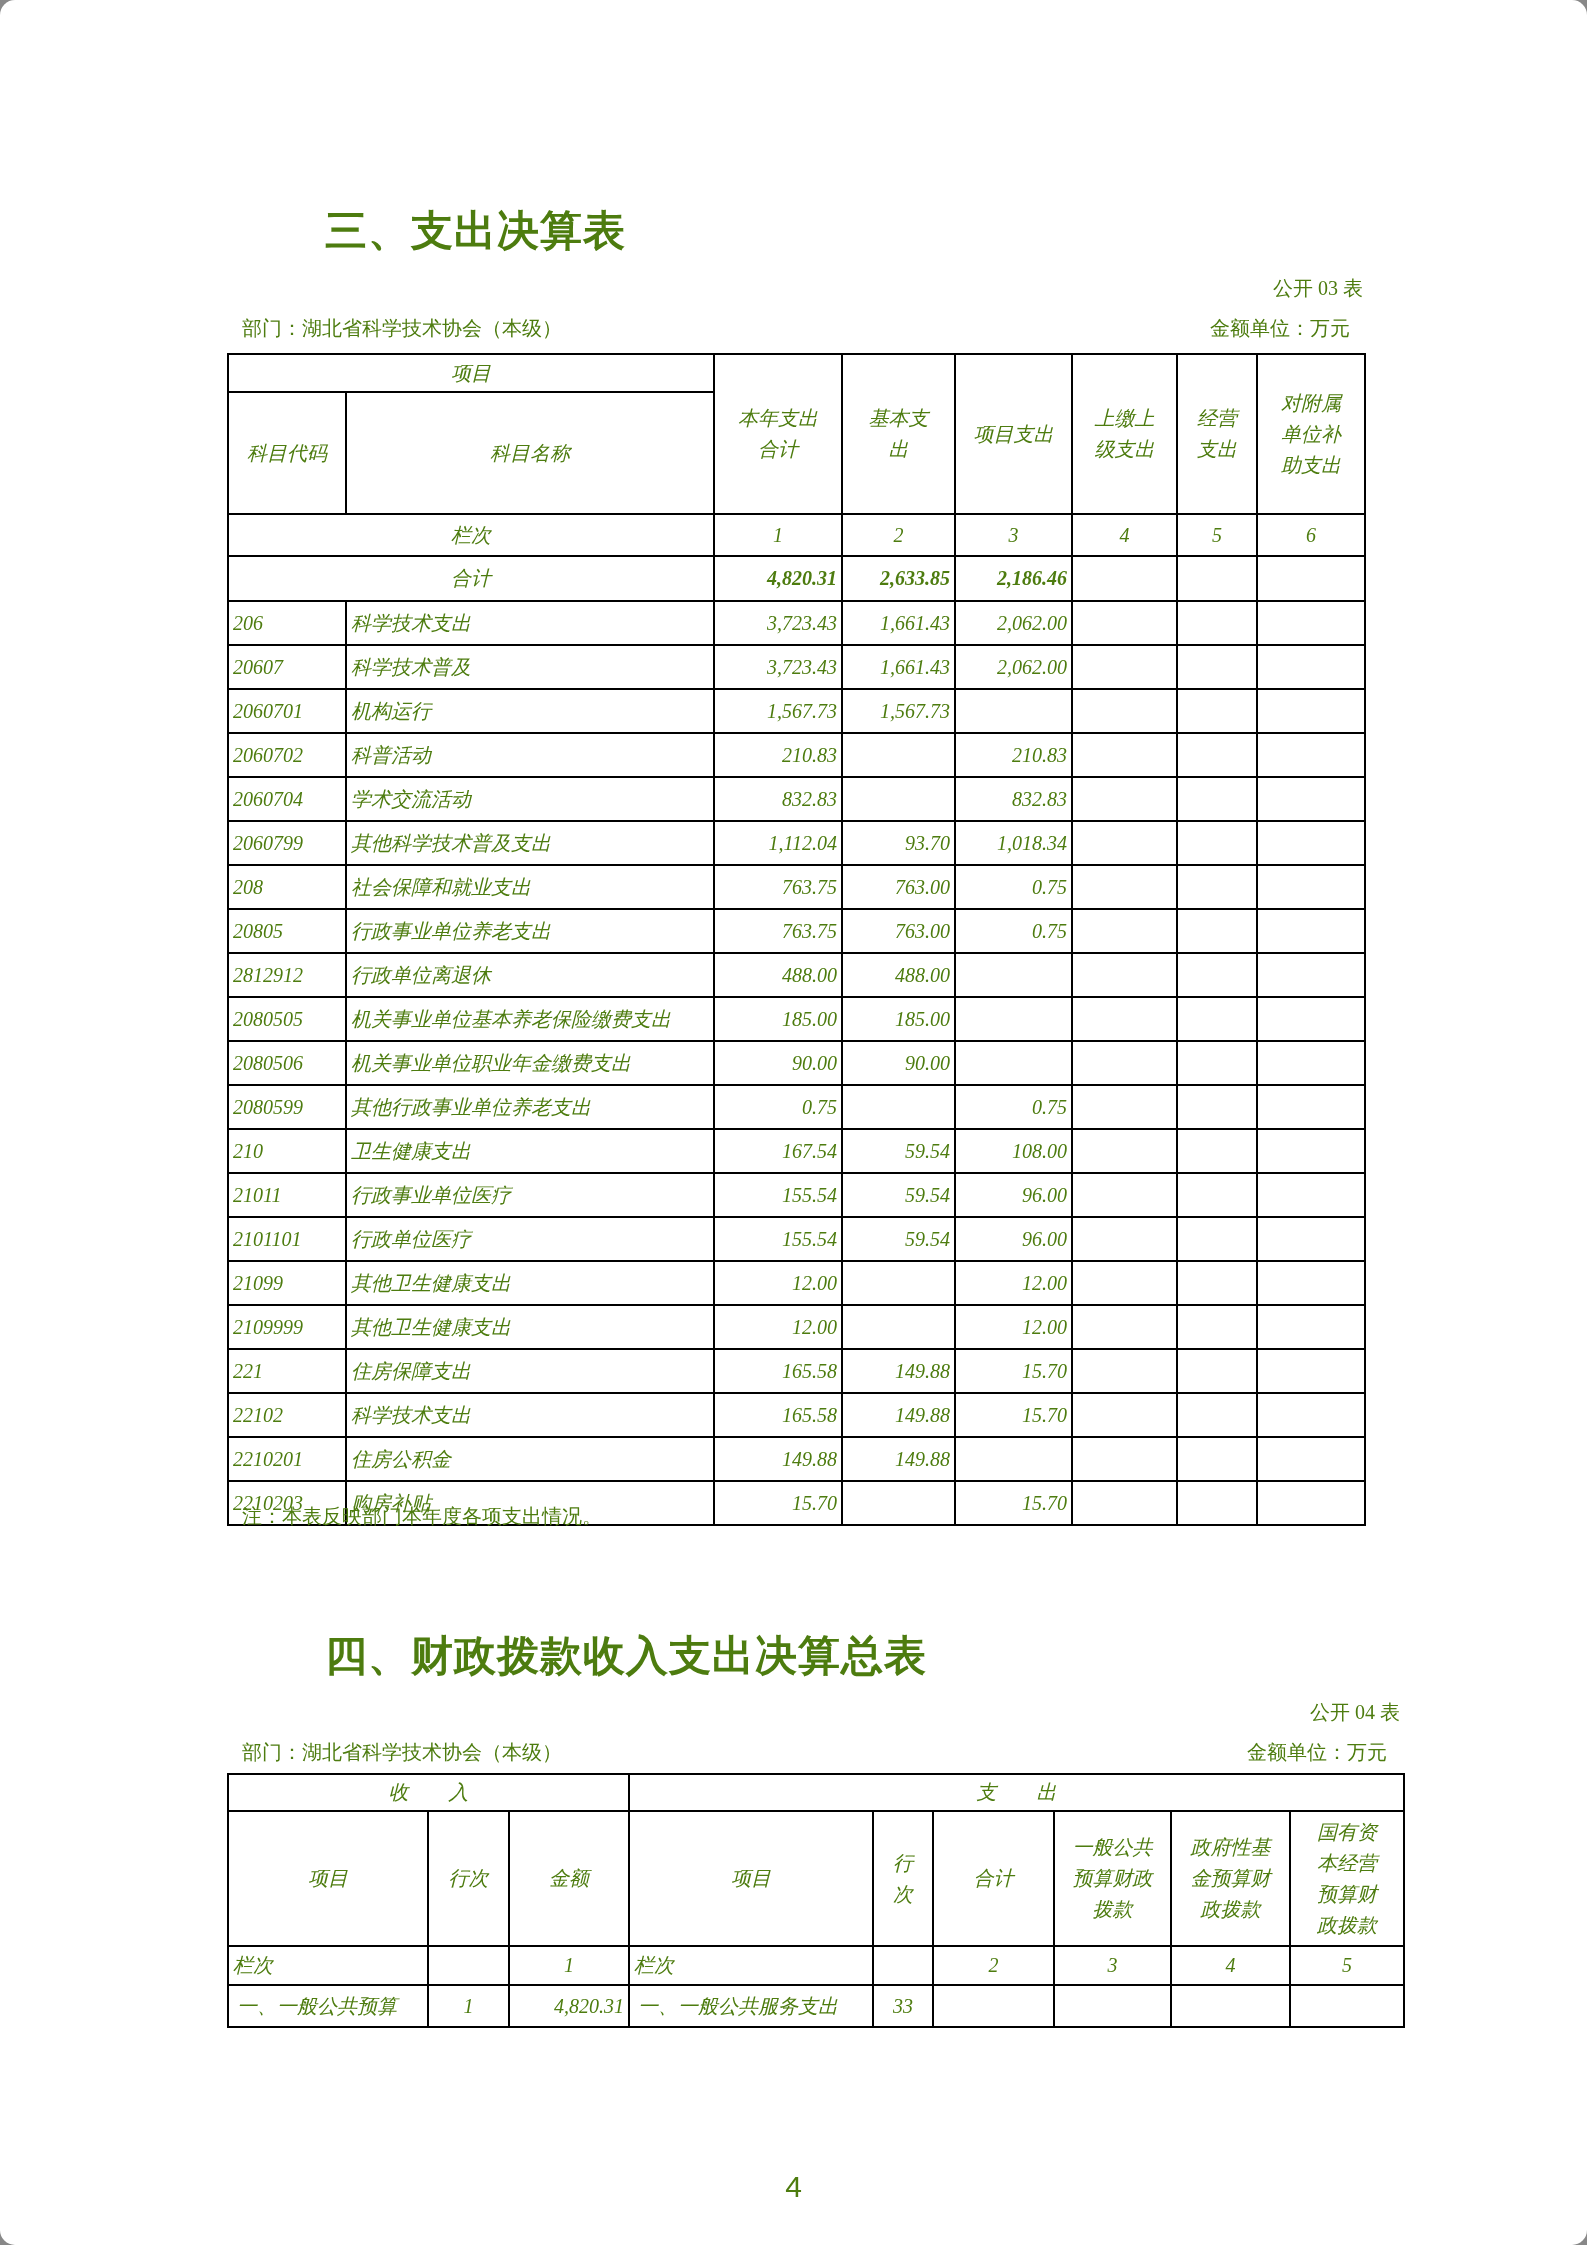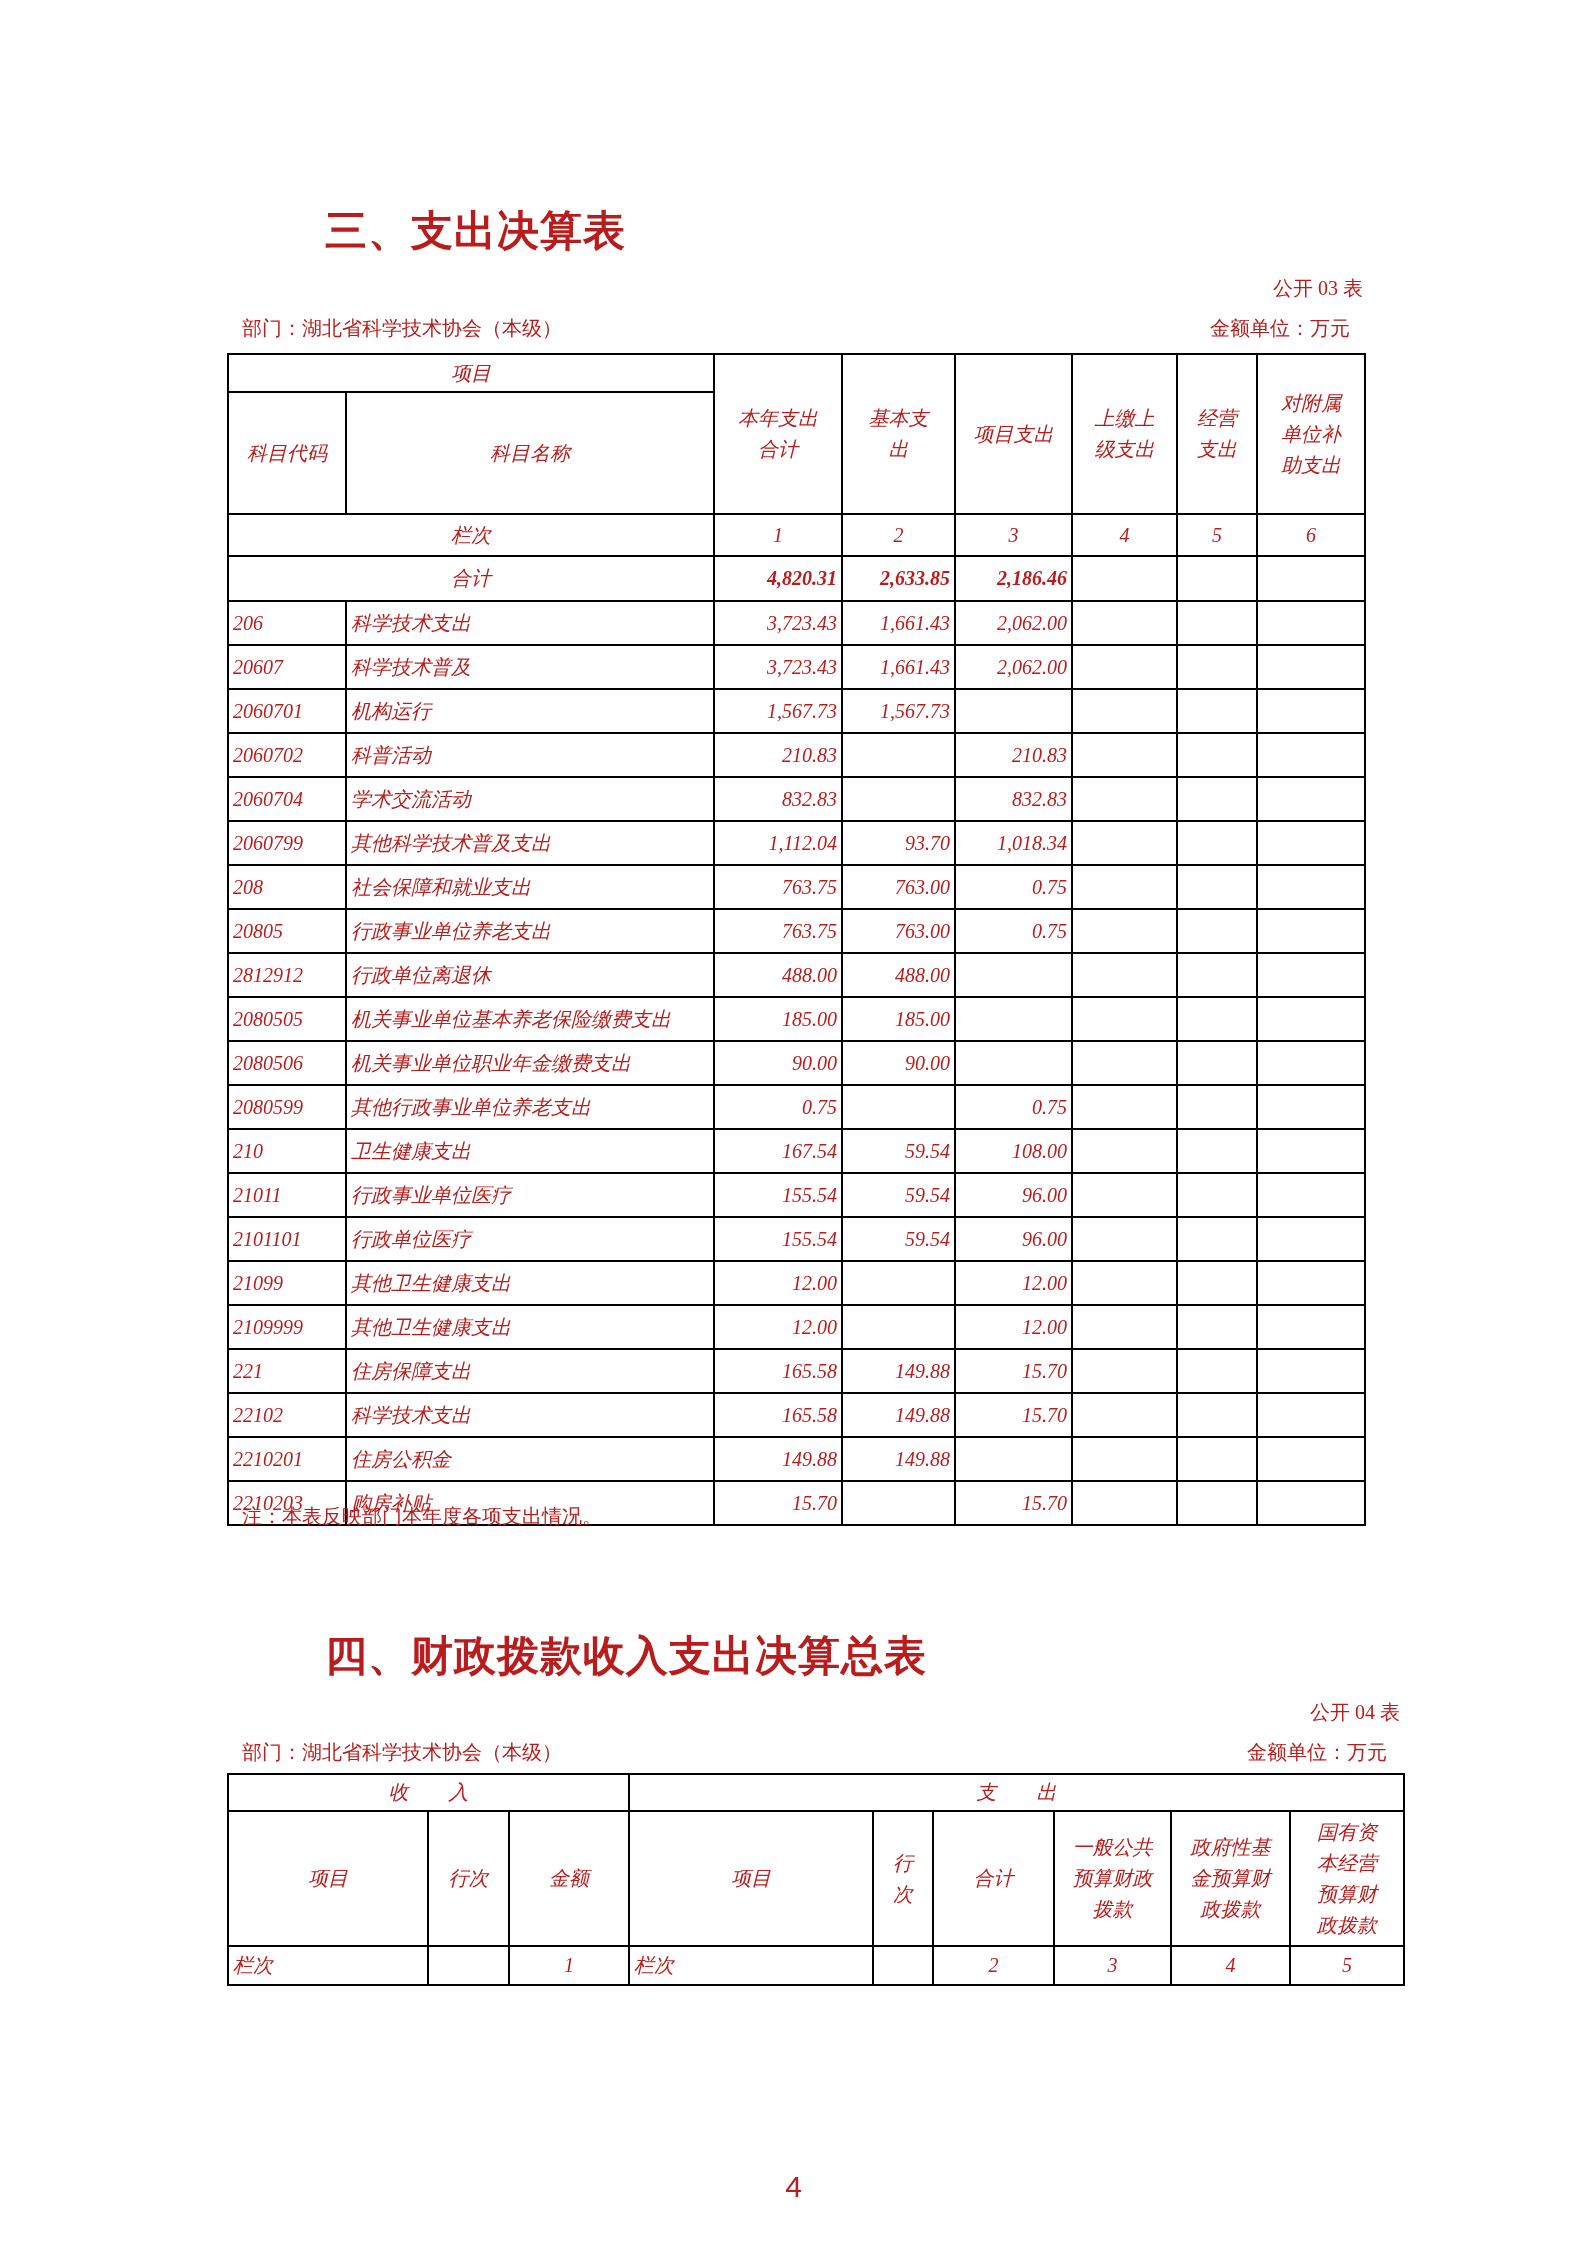--- a/index.html
+++ b/index.html
@@ -1,19 +1,20 @@
 <!DOCTYPE html>
 <html lang="zh"><head>
 <meta charset="utf-8">
 <style>
   html,body { margin:0; padding:0; background:#888; }
   .sheet {
     position:relative; width:1587px; height:2245px; margin:0 auto;
-    background:#ffffff; color:#b91c1c;
+    background:#ffffff; color:#4d7c0f;
     font-family:"Liberation Serif","DejaVu Serif",serif;
+    border-radius:15px;
   }
   .doc-title {
     position:absolute; left:325px;
     font-family:"Liberation Sans","DejaVu Sans",sans-serif;
     font-weight:bold; font-size:42px; line-height:1; letter-spacing:1px;
     white-space:nowrap;
   }
   .right-line {
     position:absolute; left:227px; text-align:right;
     font-size:20px; line-height:1.2; white-space:nowrap;
@@ -380,17 +381,28 @@
         <td>栏次</td>
         <td class="ctr"></td>
         <td class="ctr">1</td>
         <td>栏次</td>
         <td class="ctr"></td>
         <td class="ctr">2</td>
         <td class="ctr">3</td>
         <td class="ctr">4</td>
         <td class="ctr">5</td>
       </tr>
+      <tr class="t4-data">
+        <td class="name" style="padding-left:8px;">一、一般公共预算</td>
+        <td class="ctr">1</td>
+        <td class="num">4,820.31</td>
+        <td class="name" style="padding-left:8px;">一、一般公共服务支出</td>
+        <td class="ctr">33</td>
+        <td class="num"></td>
+        <td class="num"></td>
+        <td class="num"></td>
+        <td class="num"></td>
+      </tr>
     </tbody>
   </table>
 
   <div class="page-num" style="top:2170px;">4</div>
 </div>
 
 </body></html>

